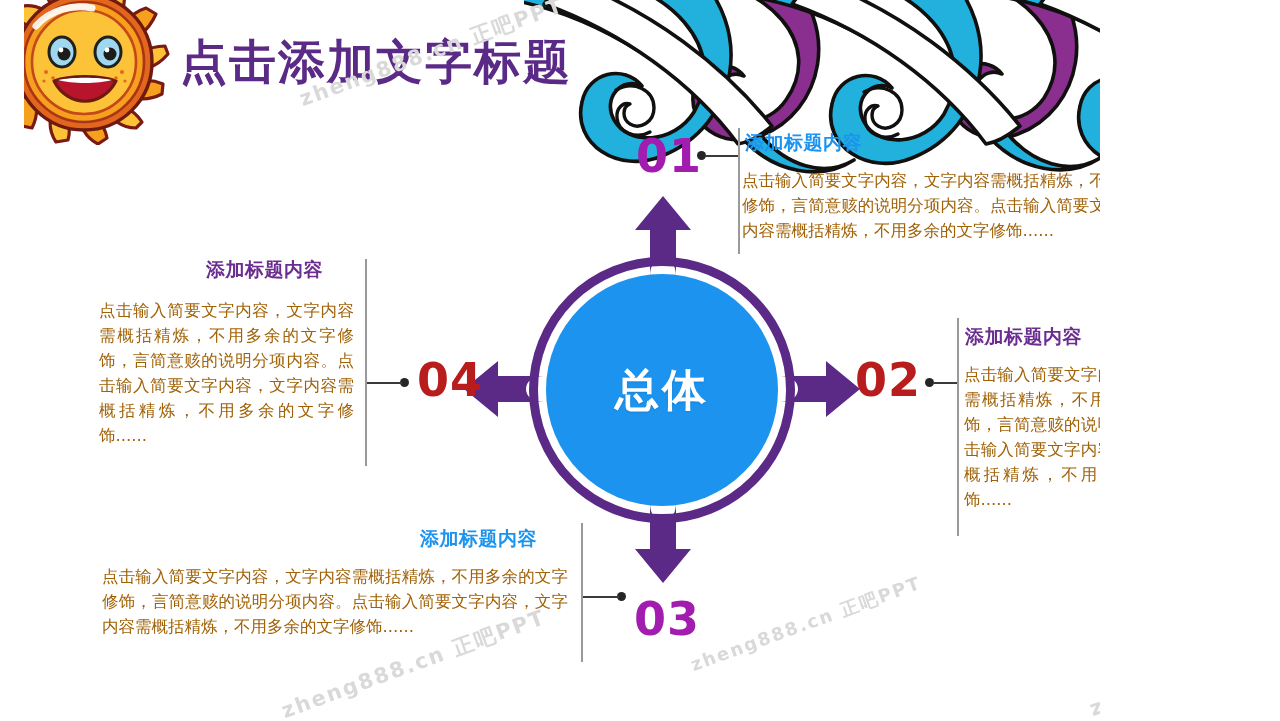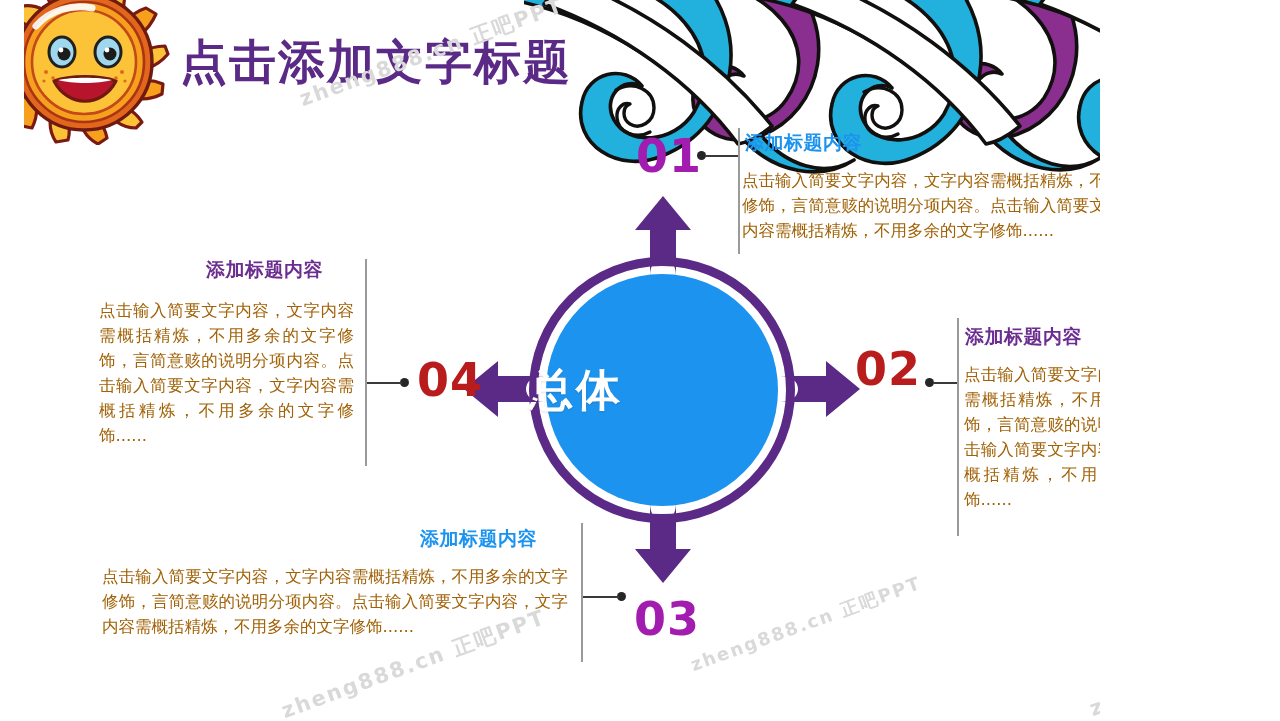--- a/index.html
+++ b/index.html
@@ -68,20 +68,21 @@
     width: 232px; height: 232px;
     border-radius: 50%;
     background: #1b93ef;
   }
   #center-label {
     position: absolute;
     left: 0; top: 0;
     width: 100%; height: 100%;
     display: flex;
     flex-direction: column;
+    align-items: center;
     justify-content: center;
     color: #ffffff;
     font-size: 44px;
     font-weight: bold;
     line-height: 1.22;
     letter-spacing: 3px;
     text-shadow: 0 1px 2px rgba(0,0,0,.12);
   }
 
   
@@ -95,21 +96,21 @@
   .step-number {
     position: absolute;
     font-size: 46px;
     font-weight: bold;
     line-height: 1;
     letter-spacing: 1px;
   }
   .num-blue   { color: #a21caf; }
   .num-purple { color: #b91c1c; }
   #number-01 { left: 612px; top: 133px; }
-  #number-02 { left: 831px; top: 346px; }
+  #number-02 { left: 831px; top: 357px; }
   #number-03 { left: 610px; top: 596px; }
   #number-04 { left: 393px; top: 357px; }
 
   
   .conn-dot {
     position: absolute;
     width: 9px; height: 9px;
     border-radius: 50%;
     background: #262626;
   }

